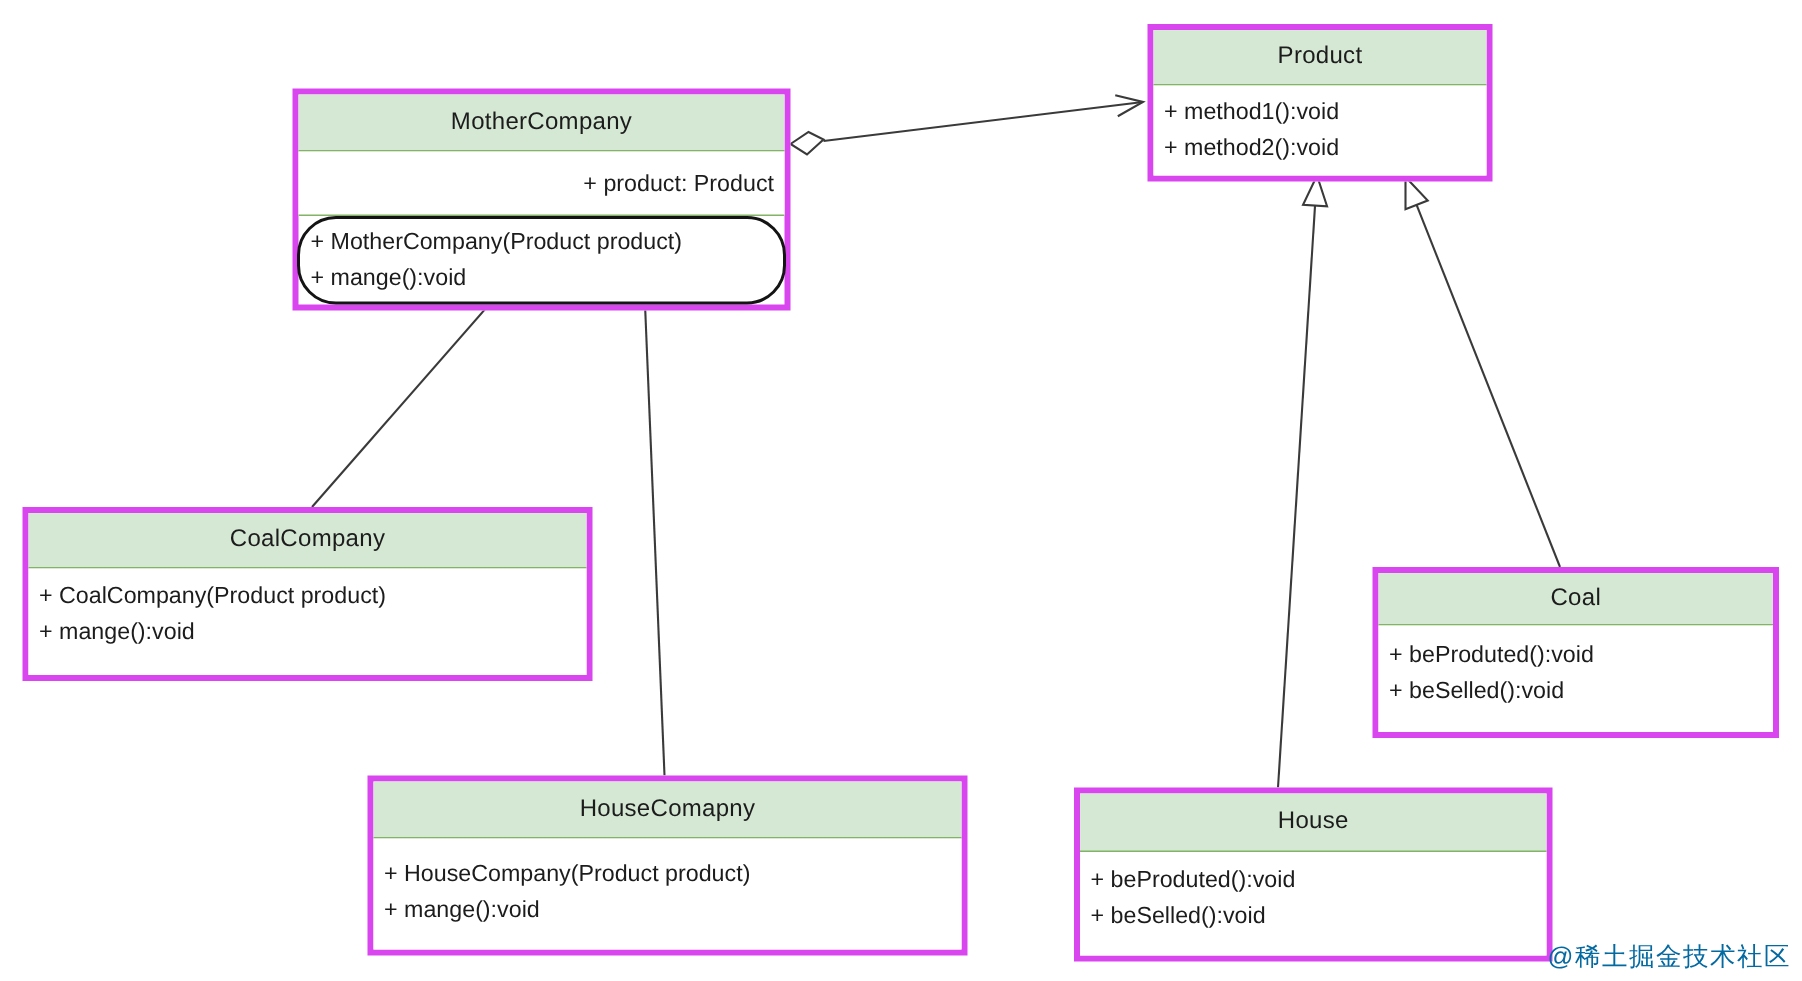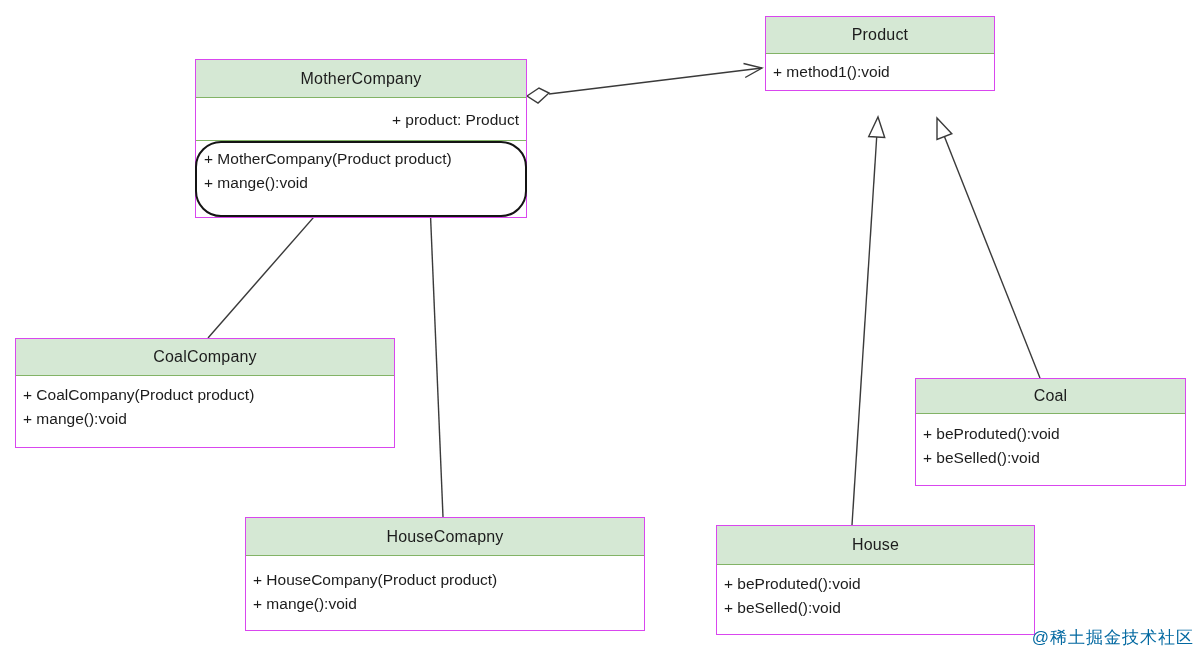--- a/index.html
+++ b/index.html
@@ -7,21 +7,21 @@
     position:relative;
     width:1201px;height:654px;
     background:#ffffff;
     font-family:"Liberation Sans",sans-serif;
     overflow:hidden;
   }
   #connectors{position:absolute;left:0;top:0;width:1201px;height:654px;pointer-events:none;}
   .cls{
     position:absolute;
     box-sizing:border-box;
-    border:1px solid #d946ef;
+    border:4px solid #d946ef;
     background:#ffffff;
     color:#1c1c1c;
   }
   .hdr{
     box-sizing:border-box;
     background:#d5e8d4;
     border-bottom:1px solid #82b366;
     display:flex;align-items:center;justify-content:center;
     font-size:16px;
     letter-spacing:0.2px;
@@ -85,30 +85,31 @@
         <polygon points="937,118 951.8,133.7 937,139.5" fill="#ffffff"></polygon>
       </g>
     </g>
   </svg>
 
   <div class="cls" style="left:195px;top:35px;width:332px;margin-top:24px;">
     <div class="hdr" style="height:38px;">MotherCompany</div>
     <div class="compartment" style="height:43px;padding-top:10px;border-bottom:1px solid #82b366;text-align:right;">
       <div class="member">+ product: Product</div>
     </div>
-    <div class="methods-selected" style="height:76px;padding-top:4px;border-radius:26px;">
+    <div class="methods-selected" style="height:59px;padding-top:4px;border-radius:26px;">
       <div class="member">+ MotherCompany(Product product)</div>
       <div class="member">+ mange():void</div>
     </div>
   </div>
 
   <div class="cls" style="left:765px;top:16px;width:230px;">
     <div class="hdr" style="height:37px;">Product</div>
     <div class="compartment" style="padding:6px 0 6px 0;">
       <div class="member">+ method1():void</div>
+      <div class="member">+ method2():void</div>
     </div>
   </div>
 
   <div class="cls" style="left:15px;top:338px;width:380px;">
     <div class="hdr" style="height:37px;">CoalCompany</div>
     <div class="compartment" style="padding:7px 0 16px 0;">
       <div class="member">+ CoalCompany(Product product)</div>
       <div class="member">+ mange():void</div>
     </div>
   </div>

